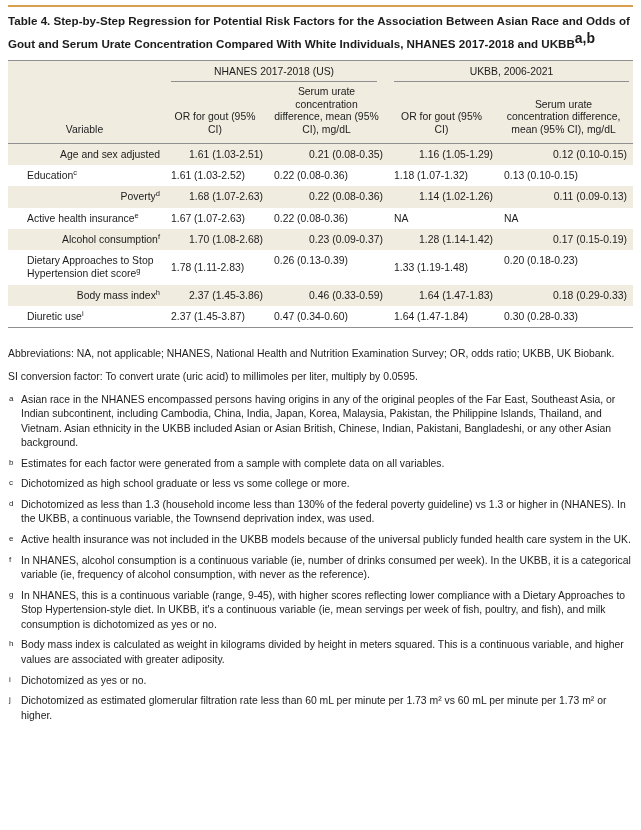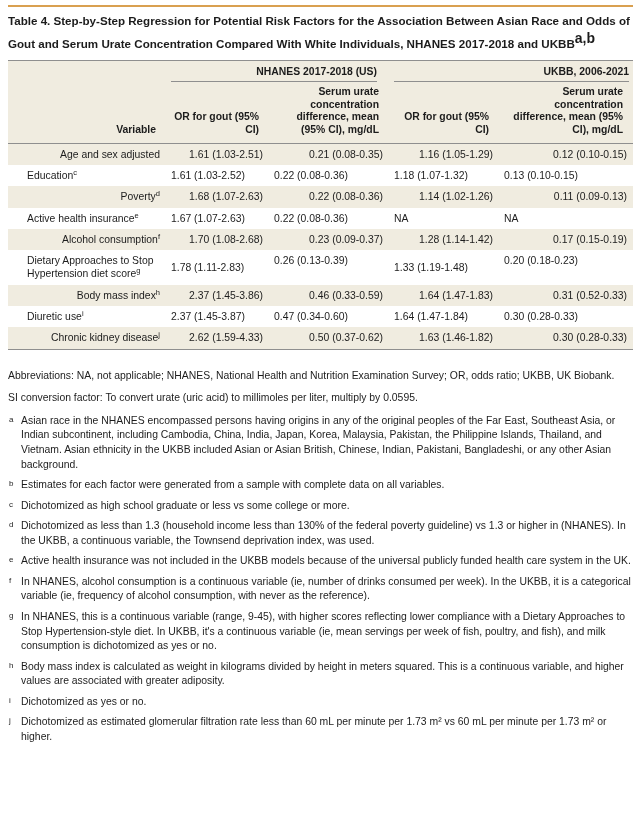--- a/index.html
+++ b/index.html
@@ -34,22 +34,22 @@
     table-layout: fixed;
     font-size: 10.4px;
   }
   col.c-var { width: 158px; }
   col.c-or1 { width: 103px; }
   col.c-ur1 { width: 120px; }
   col.c-or2 { width: 110px; }
   col.c-ur2 { width: 134px; }
 
   thead th {
-    font-weight: bold;
-    text-align: right;
+    font-weight: normal;
+    text-align: center;
     background: #f0ece0;
   }
   tr.group-row th {
     padding: 5px 12px 0 5px;
     border-top: 1px solid #8f8f8f;
     vertical-align: bottom;
   }
   tr.group-row th.last { padding-right: 4px; }
   tr.group-row th .g-label {
     display: block;
@@ -172,36 +172,29 @@
     <td class="or-cell">1.78 (1.11-2.83)</td>
     <td class="urate-cell">0.26 (0.13-0.39)</td>
     <td class="or-cell">1.33 (1.19-1.48)</td>
     <td class="urate-cell">0.20 (0.18-0.23)</td>
   </tr>
         <tr class="shaded">
     <td class="var-cell indent"><span>Body mass index</span><sup class="marker">h</sup></td>
     <td class="or-cell">2.37 (1.45-3.86)</td>
     <td class="urate-cell">0.46 (0.33-0.59)</td>
     <td class="or-cell">1.64 (1.47-1.83)</td>
-    <td class="urate-cell">0.31 (0.52-0.33)</td>
+    <td class="urate-cell">0.18 (0.29-0.33)</td>
   </tr>
         <tr>
     <td class="var-cell indent"><span>Diuretic use</span><sup class="marker">i</sup></td>
     <td class="or-cell">2.37 (1.45-3.87)</td>
     <td class="urate-cell">0.47 (0.34-0.60)</td>
     <td class="or-cell">1.64 (1.47-1.84)</td>
     <td class="urate-cell">0.30 (0.28-0.33)</td>
   </tr>
-        <tr class="shaded">
-    <td class="var-cell indent"><span>Chronic kidney disease</span><sup class="marker">j</sup></td>
-    <td class="or-cell">2.62 (1.59-4.33)</td>
-    <td class="urate-cell">0.50 (0.37-0.62)</td>
-    <td class="or-cell">1.63 (1.46-1.82)</td>
-    <td class="urate-cell">0.30 (0.28-0.33)</td>
-  </tr>
       </tbody>
   </table>
 
   <div class="footnotes">
     <p class="fn-para">Abbreviations: NA, not applicable; NHANES, National Health and Nutrition Examination Survey; OR, odds ratio; UKBB, UK Biobank.</p>
     <p class="fn-para">SI conversion factor: To convert urate (uric acid) to millimoles per liter, multiply by 0.0595.</p>
     <div>
         <div class="fn-item">
     <sup class="fn-letter">a</sup>
     <span class="fn-text">Asian race in the NHANES encompassed persons having origins in any of the original peoples of the Far East, Southeast Asia, or Indian subcontinent, including Cambodia, China, India, Japan, Korea, Malaysia, Pakistan, the Philippine Islands, Thailand, and Vietnam. Asian ethnicity in the UKBB included Asian or Asian British, Chinese, Indian, Pakistani, Bangladeshi, or any other Asian background.</span>

